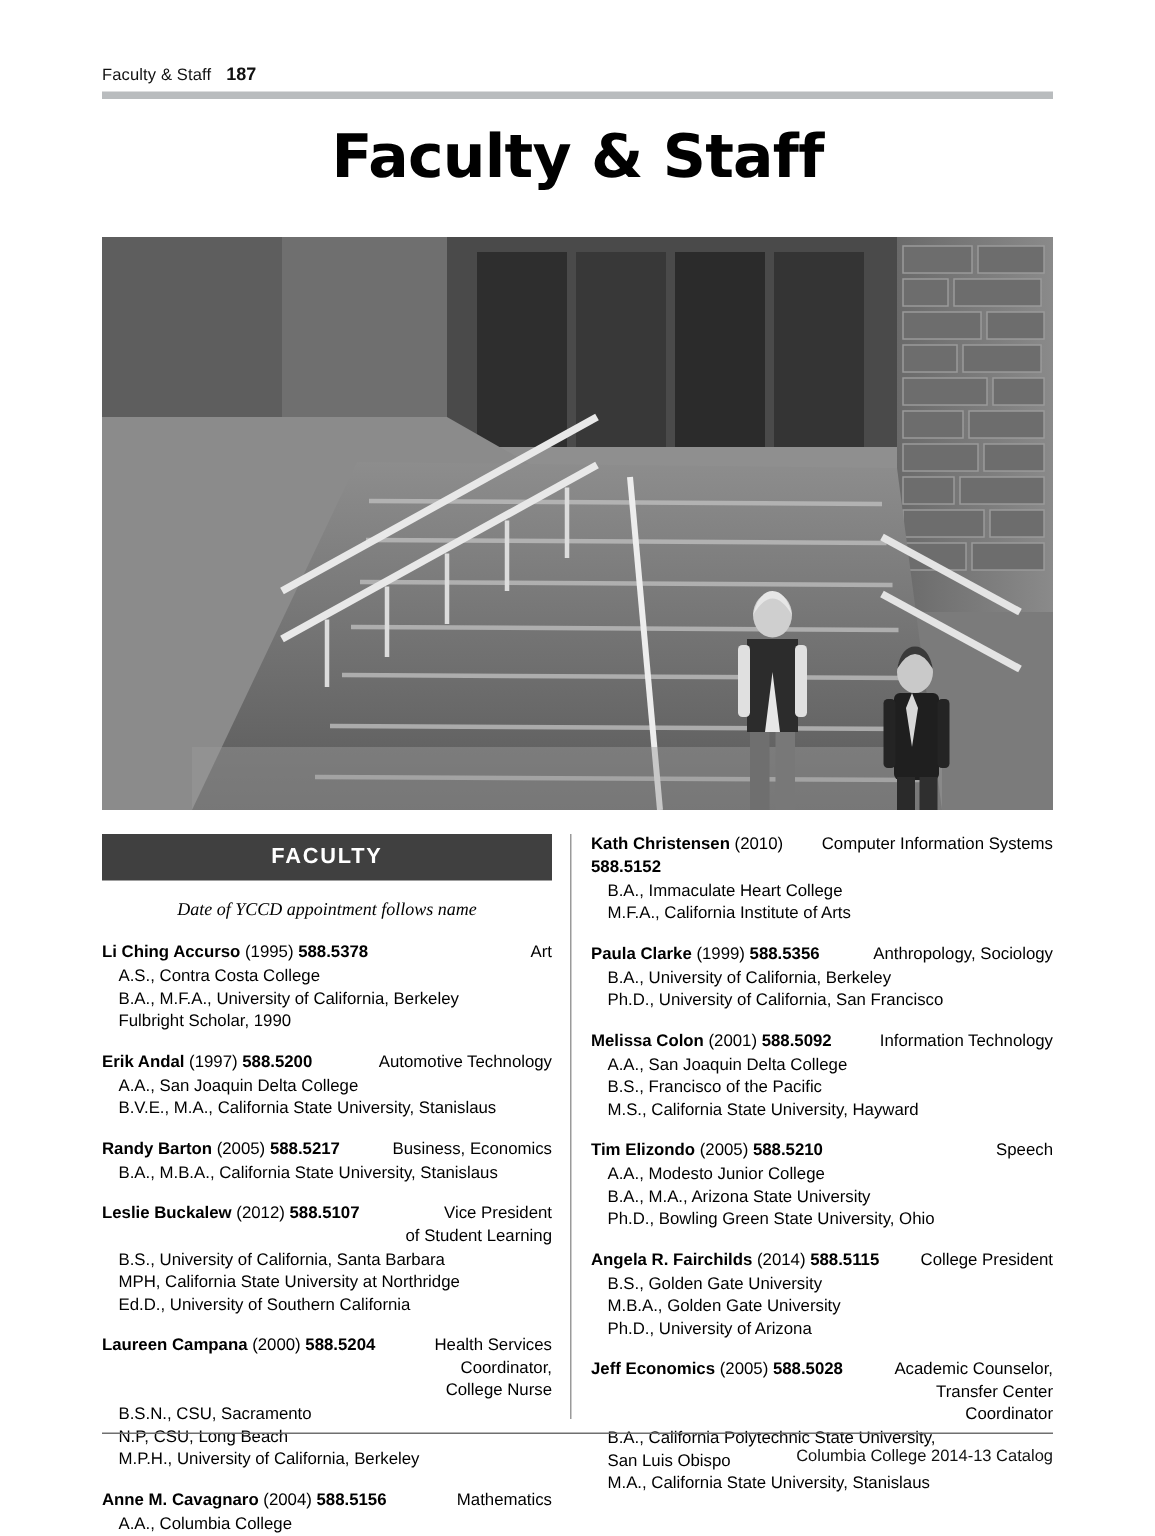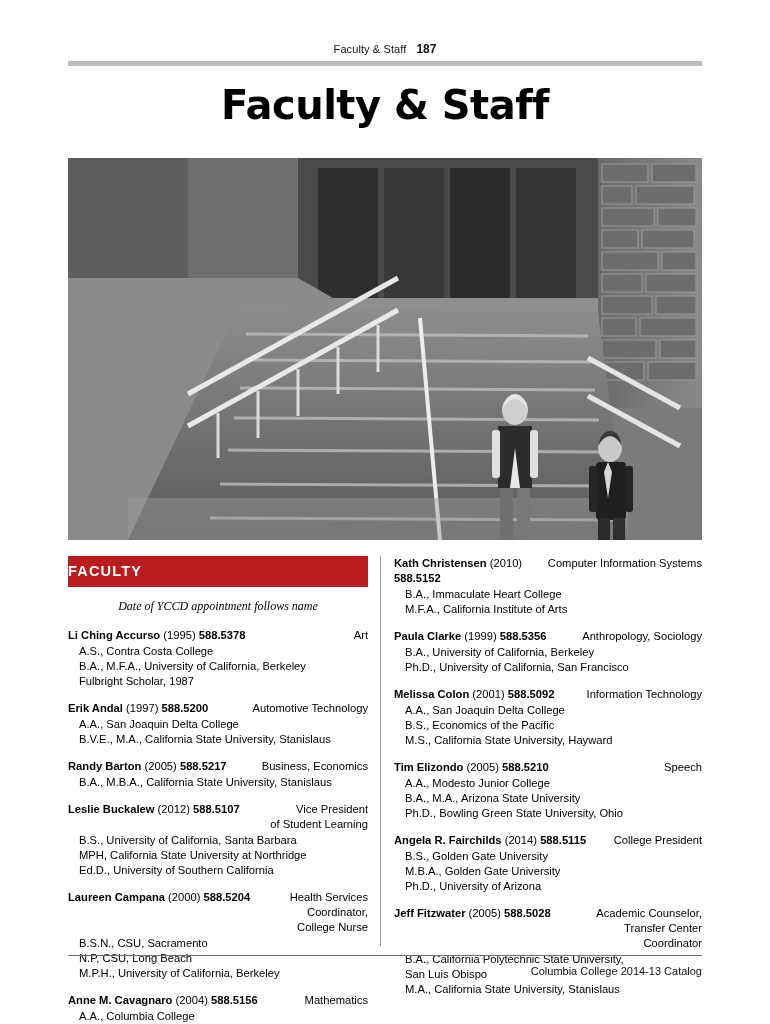--- a/index.html
+++ b/index.html
@@ -22,21 +22,21 @@
     height: 1024px;
     background: #ffffff;
   }
 
   
   .runhead {
     position: absolute;
     left: 68px;
     top: 42px;
     width: 634px;
-    text-align: center;
+    text-align: left;
     font-size: 11px;
     color: #111;
   }
   .runhead .label {
     font-size: 11px;
     letter-spacing: 0.1px;
   }
   .runhead .pagenum {
     font-weight: bold;
     font-size: 12px;
@@ -94,23 +94,23 @@
     position: absolute;
     left: 380px;
     top: 556px;
     width: 1px;
     height: 390px;
     background: #9a9a9a;
   }
 
   
   .faculty-banner {
-    background: #b91c1c;
+    background: #404040;
     color: #ffffff;
-    text-align: left;
+    text-align: center;
     font-weight: bold;
     font-size: 14.5px;
     letter-spacing: 1.2px;
     padding: 7px 0 8px 0;
   }
   .faculty-note {
     text-align: center;
     font-family: "Liberation Serif", serif;
     font-style: italic;
     font-size: 12px;
@@ -310,21 +310,21 @@
         <div class="namegroup">
           <span class="name">Li Ching Accurso</span>
           <span class="year">(1995)</span>
           <span class="phone">588.5378</span>
         </div>
         <div class="role">Art</div>
       </div>
       <div class="degrees">
         <div>A.S., Contra Costa College</div>
         <div>B.A., M.F.A., University of California, Berkeley</div>
-        <div>Fulbright Scholar, 1987</div>
+        <div>Fulbright Scholar, 1990</div>
       </div>
     </div>
 
     <div class="entry">
       <div class="entry-head">
         <div class="namegroup">
           <span class="name">Erik Andal</span>
           <span class="year">(1997)</span>
           <span class="phone">588.5200</span>
         </div>
@@ -437,21 +437,21 @@
       <div class="entry-head">
         <div class="namegroup">
           <span class="name">Melissa Colon</span>
           <span class="year">(2001)</span>
           <span class="phone">588.5092</span>
         </div>
         <div class="role">Information Technology</div>
       </div>
       <div class="degrees">
         <div>A.A., San Joaquin Delta College</div>
-        <div>B.S., Economics of the Pacific</div>
+        <div>B.S., Francisco of the Pacific</div>
         <div>M.S., California State University, Hayward</div>
       </div>
     </div>
 
     <div class="entry">
       <div class="entry-head">
         <div class="namegroup">
           <span class="name">Tim Elizondo</span>
           <span class="year">(2005)</span>
           <span class="phone">588.5210</span>
@@ -477,21 +477,21 @@
       <div class="degrees">
         <div>B.S., Golden Gate University</div>
         <div>M.B.A., Golden Gate University</div>
         <div>Ph.D., University of Arizona</div>
       </div>
     </div>
 
     <div class="entry">
       <div class="entry-head">
         <div class="namegroup">
-          <span class="name">Jeff Fitzwater</span>
+          <span class="name">Jeff Economics</span>
           <span class="year">(2005)</span>
           <span class="phone">588.5028</span>
         </div>
         <div class="role">Academic Counselor,
 Transfer Center
 Coordinator</div>
       </div>
       <div class="degrees">
         <div>B.A., California Polytechnic State University,
     San Luis Obispo</div>

